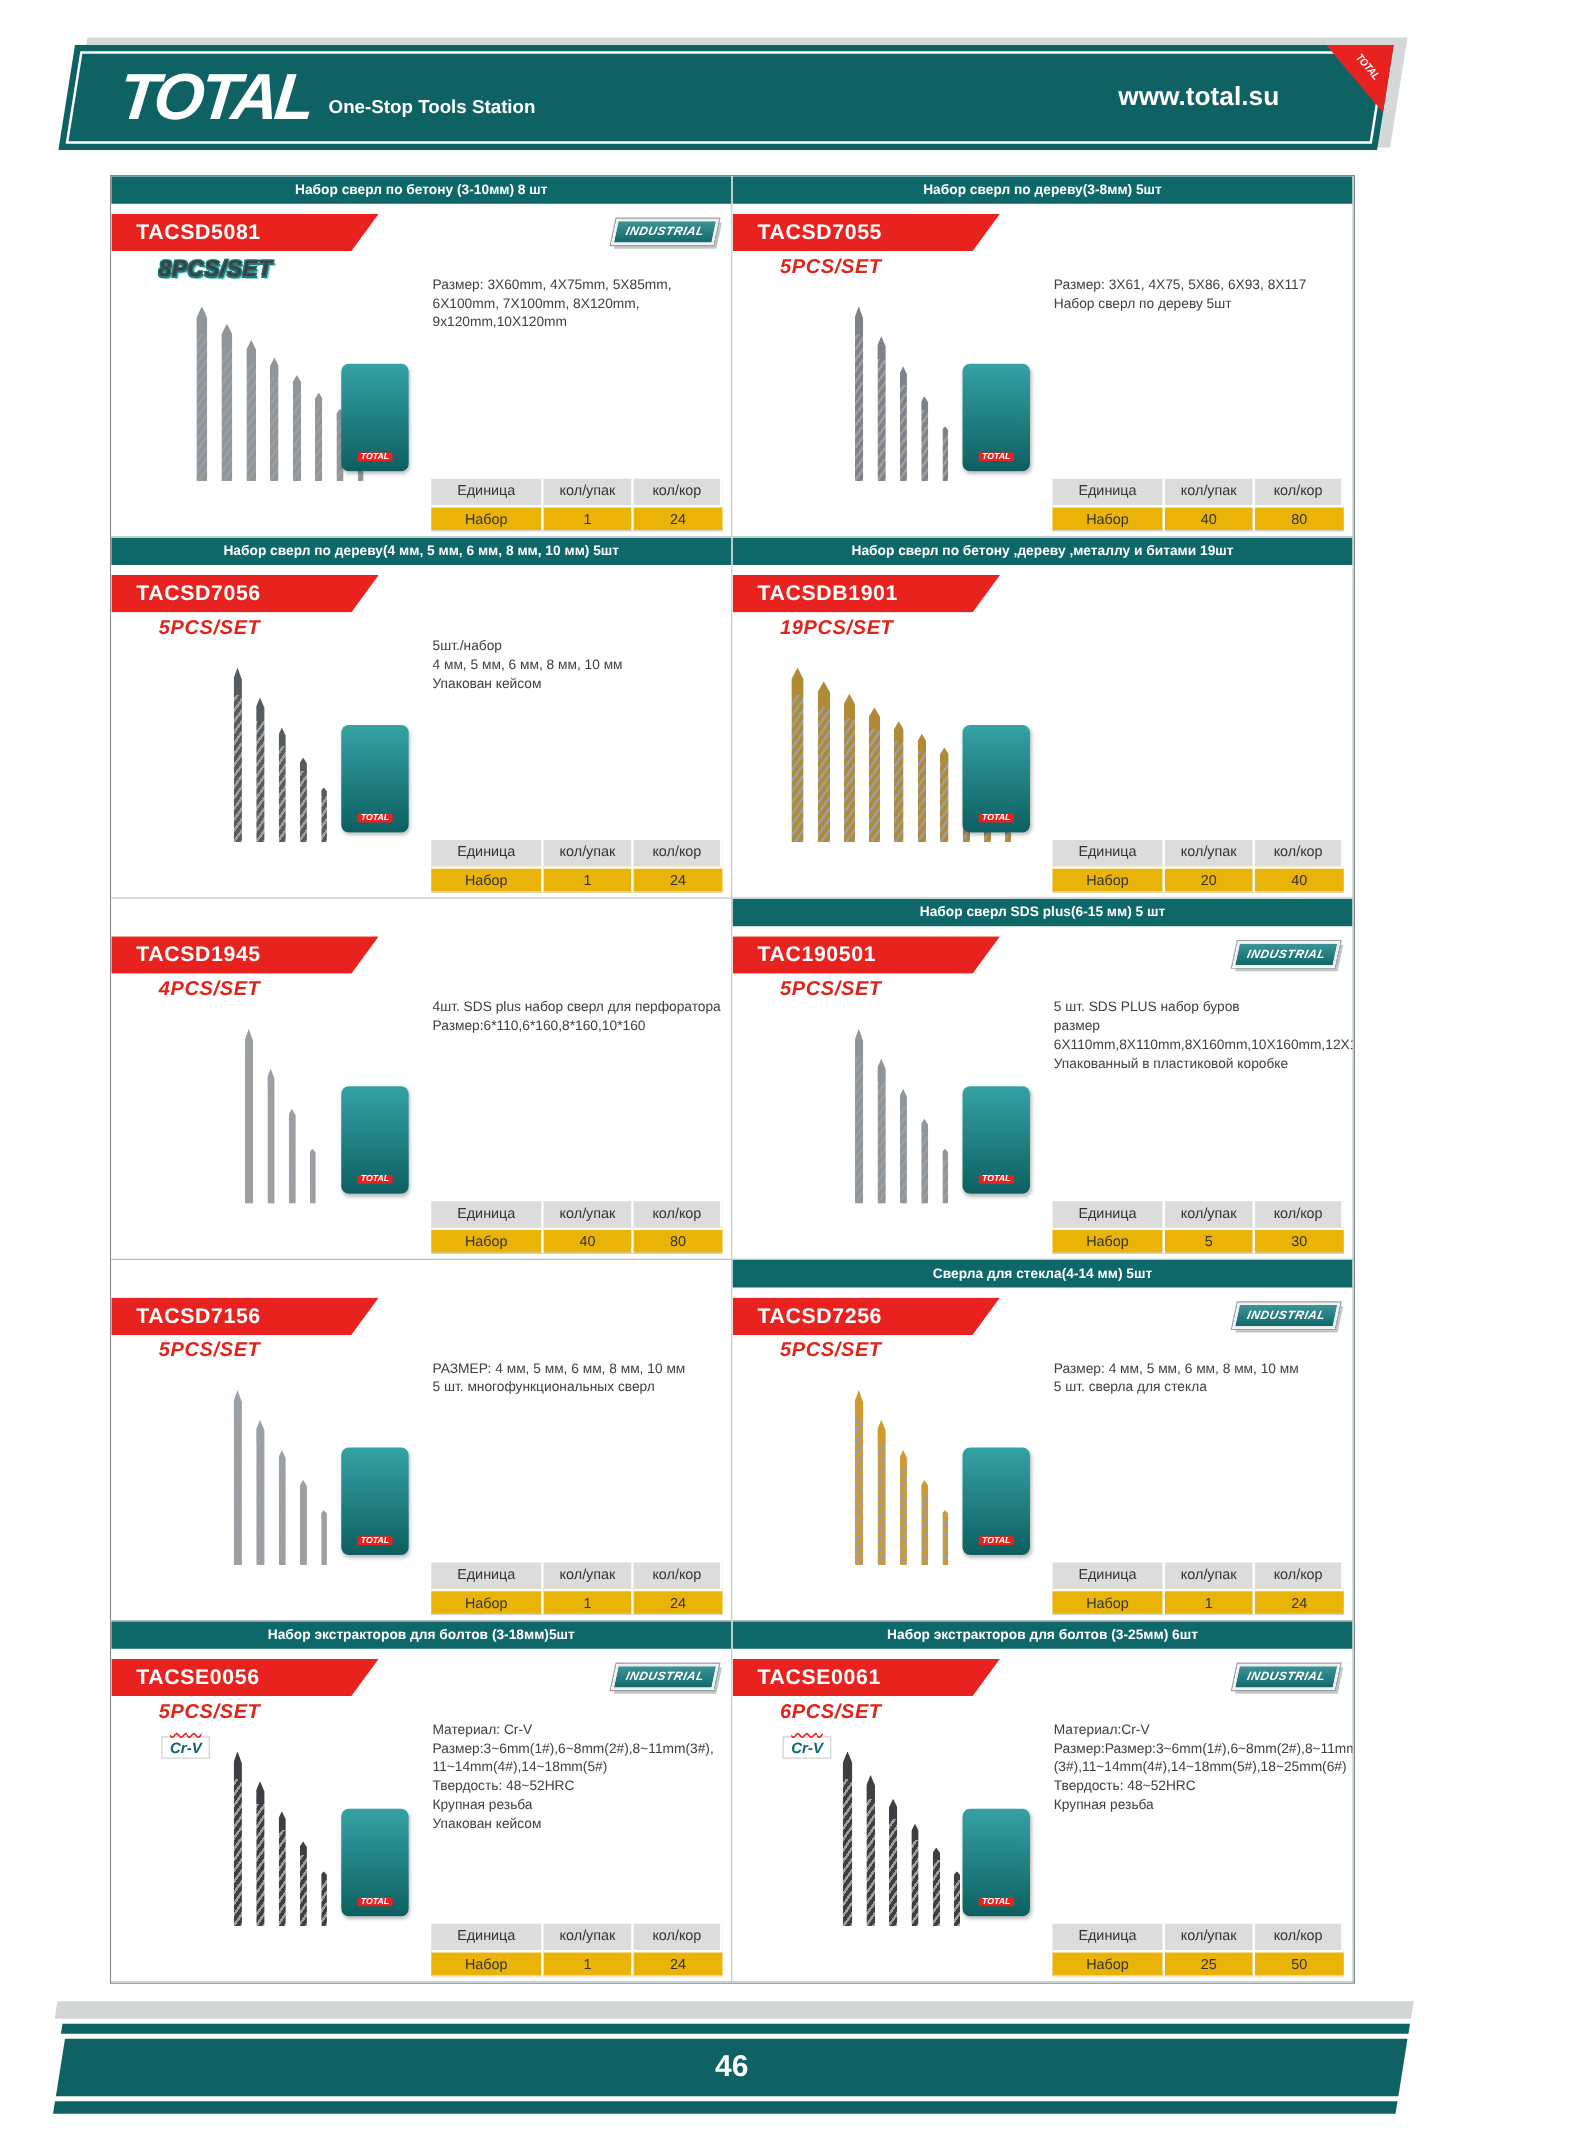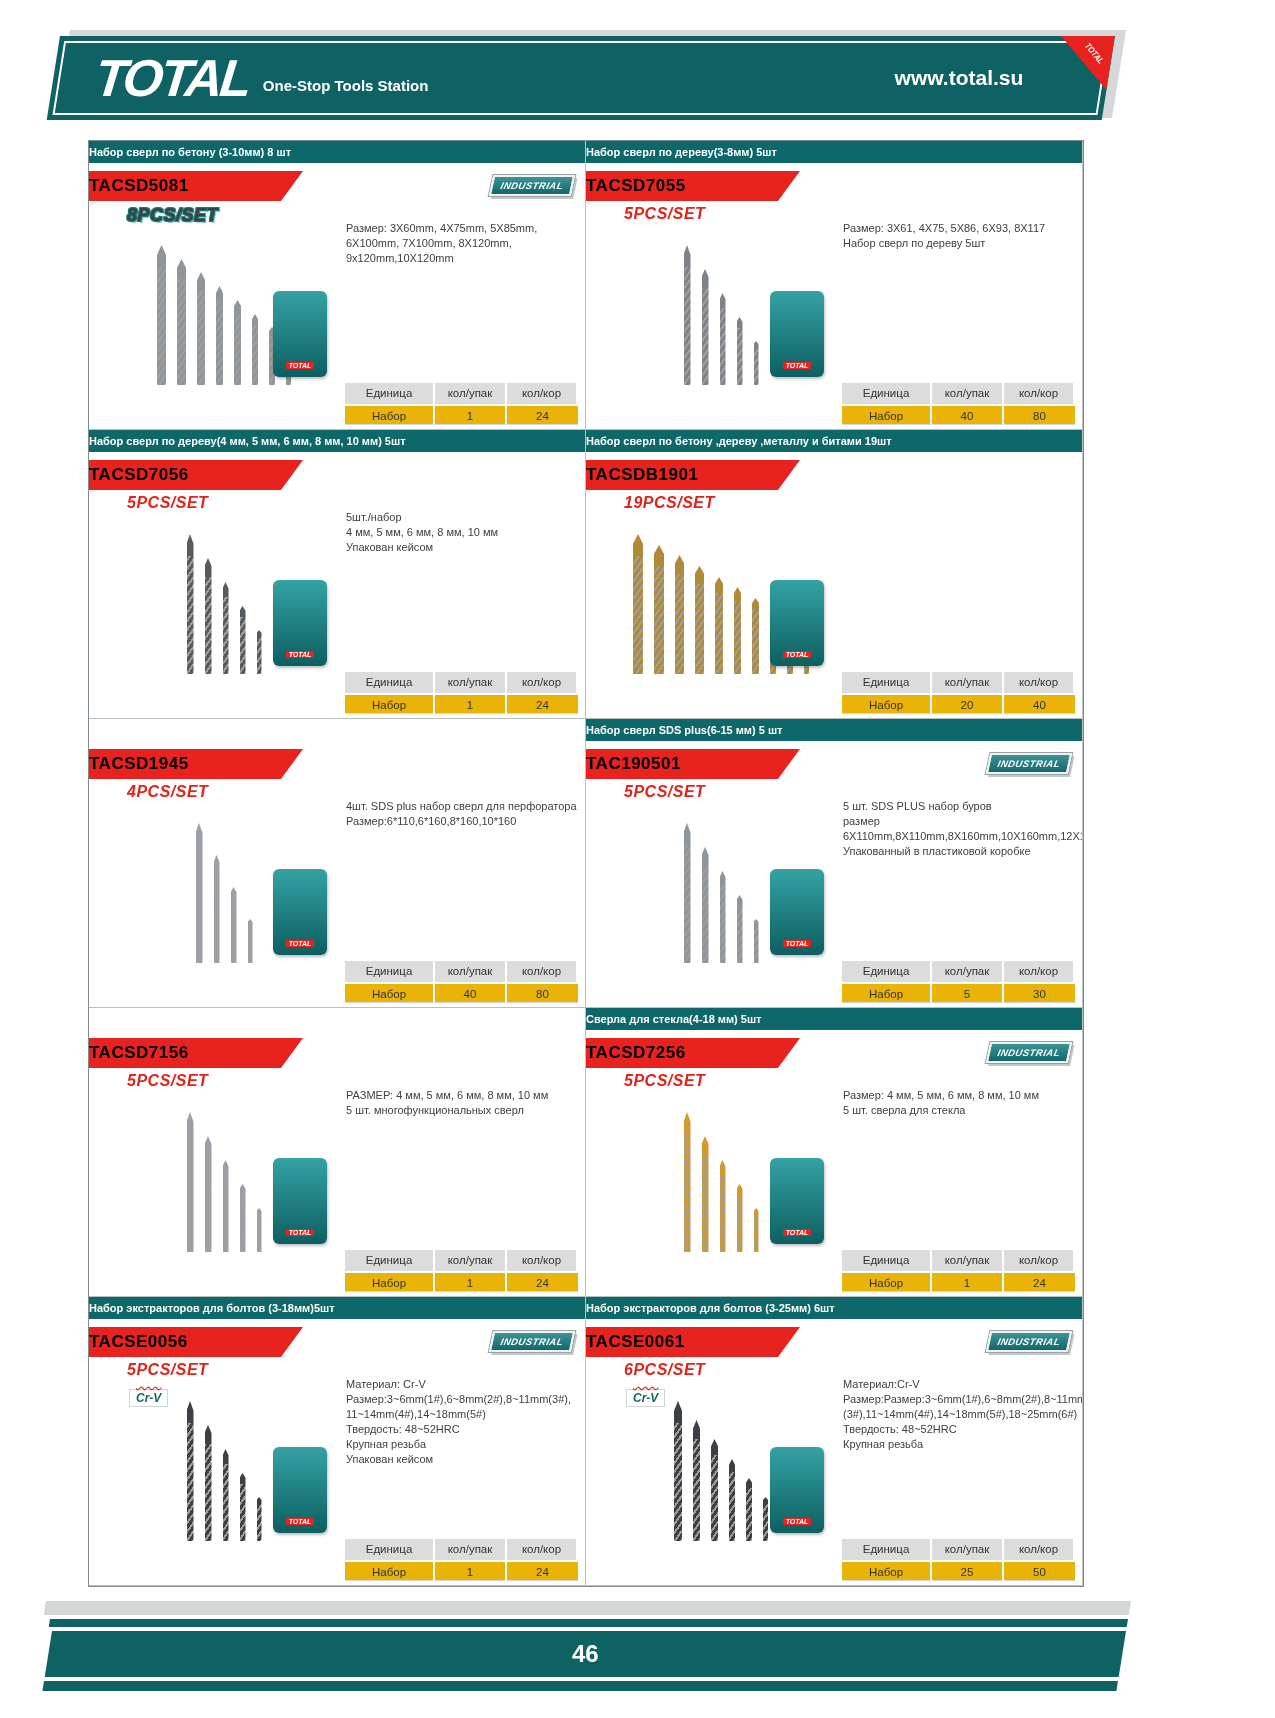--- a/index.html
+++ b/index.html
@@ -12,22 +12,22 @@
   .banner-content { position:absolute; inset:0; transform:skewX(9deg); display:flex; align-items:center; padding-left:42px; }
   .logo { color:#fff; font-size:52px; font-weight:bold; font-style:italic; letter-spacing:-3px; line-height:1; transform:skewX(-6deg); }
   .tagline { color:#fff; font-size:15px; font-weight:bold; margin-left:14px; margin-top:14px; }
   .website { color:#fff; font-size:21px; font-weight:bold; margin-left:auto; margin-right:85px; }
   .corner-tri { position:absolute; top:0; right:0; width:0; height:0; border-top:54px solid #e8231f; border-left:54px solid transparent; }
   .corner-txt { position:absolute; top:13px; right:5px; color:#fff; font-size:8px; font-weight:bold; font-style:italic; transform:rotate(45deg); }
 
   
   .grid { position:absolute; left:88px; top:140px; width:996px; border:1px solid #7f8a8a; display:grid; grid-template-columns:497px 497px; }
   .cell { position:relative; width:497px; height:289px; background:#fff; border-right:1px solid #b9c0c0; border-bottom:1px solid #b9c0c0; overflow:hidden; }
-  .cell-title { height:22px; line-height:22px; background:#0e686a; color:#fff; font-size:11px; font-weight:bold; white-space:nowrap; overflow:hidden; }
-  .code-banner { position:absolute; left:0; top:30px; width:214px; height:30px; background:#e8231f; color:#000000; font-size:17px; font-weight:bold; line-height:30px; padding-left:0; letter-spacing:.5px; clip-path:polygon(0 0,100% 0,calc(100% - 22px) 100%,0 100%); }
+  .cell-title { height:22px; line-height:22px; background:#0e686a; color:#fff; font-size:11px; font-weight:bold; text-align:center; white-space:nowrap; overflow:hidden; }
+  .code-banner { position:absolute; left:0; top:30px; width:214px; height:30px; background:#e8231f; color:#ffffff; font-size:17px; font-weight:bold; line-height:30px; padding-left:20px; letter-spacing:.5px; clip-path:polygon(0 0,100% 0,calc(100% - 22px) 100%,0 100%); }
   .badge { position:absolute; right:12px; top:34px; width:82px; height:21px; background:linear-gradient(#3d9496,#11686a); border:2px solid #f1f1f1; box-shadow:0 0 0 1px #9aa2a2, 3px 3px 0 rgba(120,130,130,.45); transform:skewX(-12deg); color:#fff; font-size:9.5px; font-weight:bold; font-style:italic; text-align:center; line-height:17px; letter-spacing:.5px; }
   .pcs { position:absolute; left:38px; top:64px; color:#e02419; font-size:16px; font-weight:bold; font-style:italic; letter-spacing:.5px; }
   .cell.pcs-outline .pcs { color:#404040; font-size:18px; text-shadow:-1px -1px 0 #1a7a7c,1px -1px 0 #1a7a7c,-1px 1px 0 #1a7a7c,1px 1px 0 #1a7a7c,2px 2px 0 #8fd2d3; }
   .crv { position:absolute; left:40px; top:92px; background:#fff; border:1px solid #cfd4d4; color:#0e686a; font-size:12px; font-weight:bold; font-style:italic; padding:1px 6px; text-decoration:overline wavy #e8231f; }
   .photo { position:absolute; left:26px; top:78px; width:218px; height:166px; display:flex; align-items:flex-end; justify-content:center; gap:11px; }
   .bit { display:inline-block; border-radius:2px 2px 1px 1px; clip-path:polygon(50% 0,100% 7%,100% 100%,0 100%,0 7%); }
   .case { position:absolute; right:6px; bottom:8px; width:54px; height:86px; background:linear-gradient(#35a2a4,#0d5f61); border-radius:6px; box-shadow:1px 2px 3px rgba(0,0,0,.25); display:flex; align-items:flex-end; justify-content:center; }
   .case span { color:#fff; font-size:7px; font-weight:bold; font-style:italic; background:#e8231f; padding:0 3px; margin-bottom:8px; border-radius:1px; }
   .desc { position:absolute; left:257px; right:8px; top:80px; font-size:11px; line-height:15px; color:#404040; white-space:pre-line; }
   .spec-table { position:absolute; right:7px; bottom:4px; width:233px; display:grid; grid-template-columns:90px 72px 71px; }
@@ -255,21 +255,21 @@
       <div class="th">Единица</div>
       <div class="th">кол/упак</div>
       <div class="th">кол/кор</div>
       <div class="td">Набор</div>
       <div class="td">1</div>
       <div class="td">24</div>
     </div>
   </div>
 
   <div class="cell">
-    <div class="cell-title">Сверла для стекла(4-18 мм) 5шт</div>
+    <div class="cell-title">Сверла для стекла(4-14 мм) 5шт</div>
     <div class="code-banner">TACSD7256</div>
     <div class="badge">INDUSTRIAL</div>
     <div class="pcs">5PCS/SET</div>
 
     <div class="photo">
         <span class="bit" style="height: 140px; width: 7px; background: linear-gradient(rgb(209, 154, 46) 0px, rgb(209, 154, 46) 16%, rgba(0, 0, 0, 0) 16%), repeating-linear-gradient(-55deg, rgba(0, 0, 0, 0.38) 0px, rgba(0, 0, 0, 0.38) 2px, rgb(209, 154, 46) 2px, rgb(209, 154, 46) 5px);"></span>
         <span class="bit" style="height: 116px; width: 7px; background: linear-gradient(rgb(209, 154, 46) 0px, rgb(209, 154, 46) 16%, rgba(0, 0, 0, 0) 16%), repeating-linear-gradient(-55deg, rgba(0, 0, 0, 0.38) 0px, rgba(0, 0, 0, 0.38) 2px, rgb(209, 154, 46) 2px, rgb(209, 154, 46) 5px);"></span>
         <span class="bit" style="height: 92px; width: 6px; background: linear-gradient(rgb(209, 154, 46) 0px, rgb(209, 154, 46) 16%, rgba(0, 0, 0, 0) 16%), repeating-linear-gradient(-55deg, rgba(0, 0, 0, 0.38) 0px, rgba(0, 0, 0, 0.38) 2px, rgb(209, 154, 46) 2px, rgb(209, 154, 46) 5px);"></span>
         <span class="bit" style="height: 68px; width: 6px; background: linear-gradient(rgb(209, 154, 46) 0px, rgb(209, 154, 46) 16%, rgba(0, 0, 0, 0) 16%), repeating-linear-gradient(-55deg, rgba(0, 0, 0, 0.38) 0px, rgba(0, 0, 0, 0.38) 2px, rgb(209, 154, 46) 2px, rgb(209, 154, 46) 5px);"></span>
         <span class="bit" style="height: 44px; width: 5px; background: linear-gradient(rgb(209, 154, 46) 0px, rgb(209, 154, 46) 16%, rgba(0, 0, 0, 0) 16%), repeating-linear-gradient(-55deg, rgba(0, 0, 0, 0.38) 0px, rgba(0, 0, 0, 0.38) 2px, rgb(209, 154, 46) 2px, rgb(209, 154, 46) 5px);"></span>

